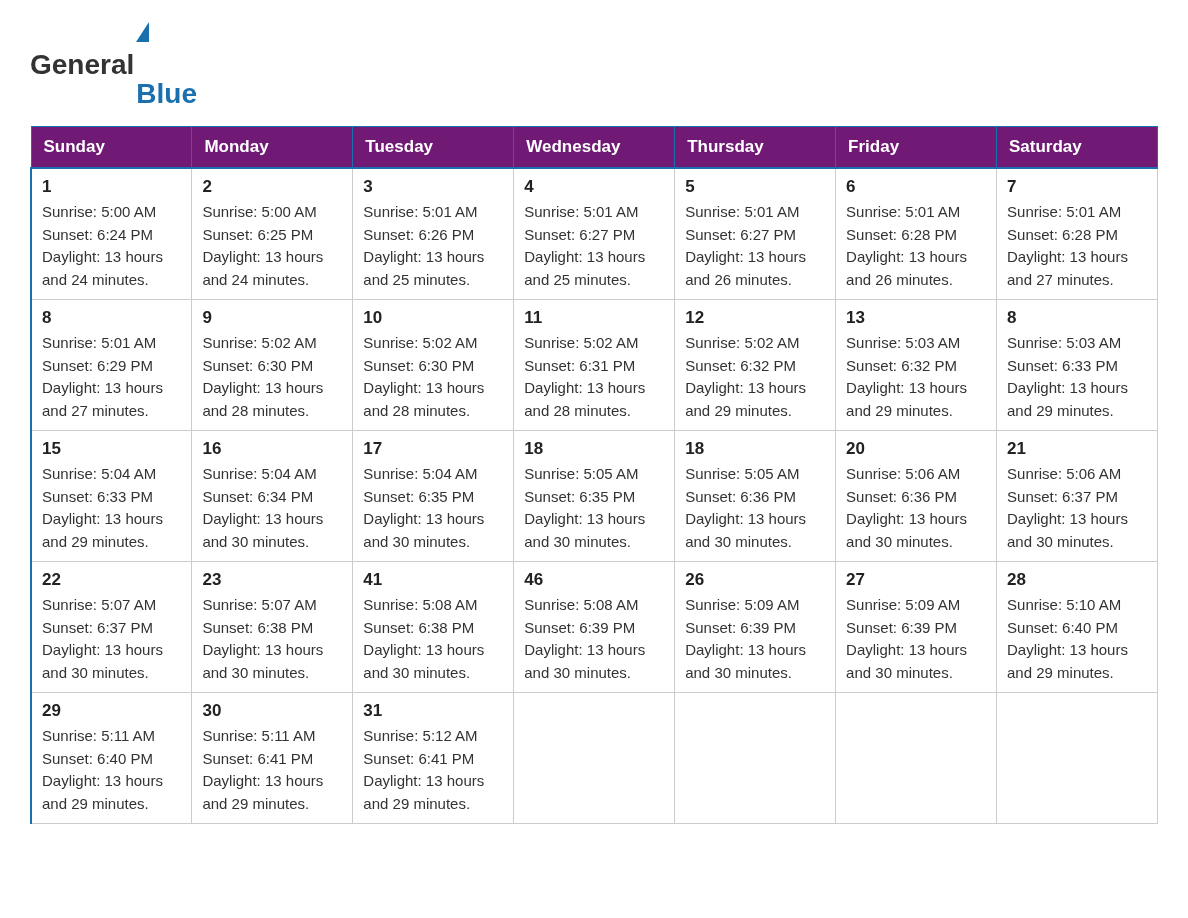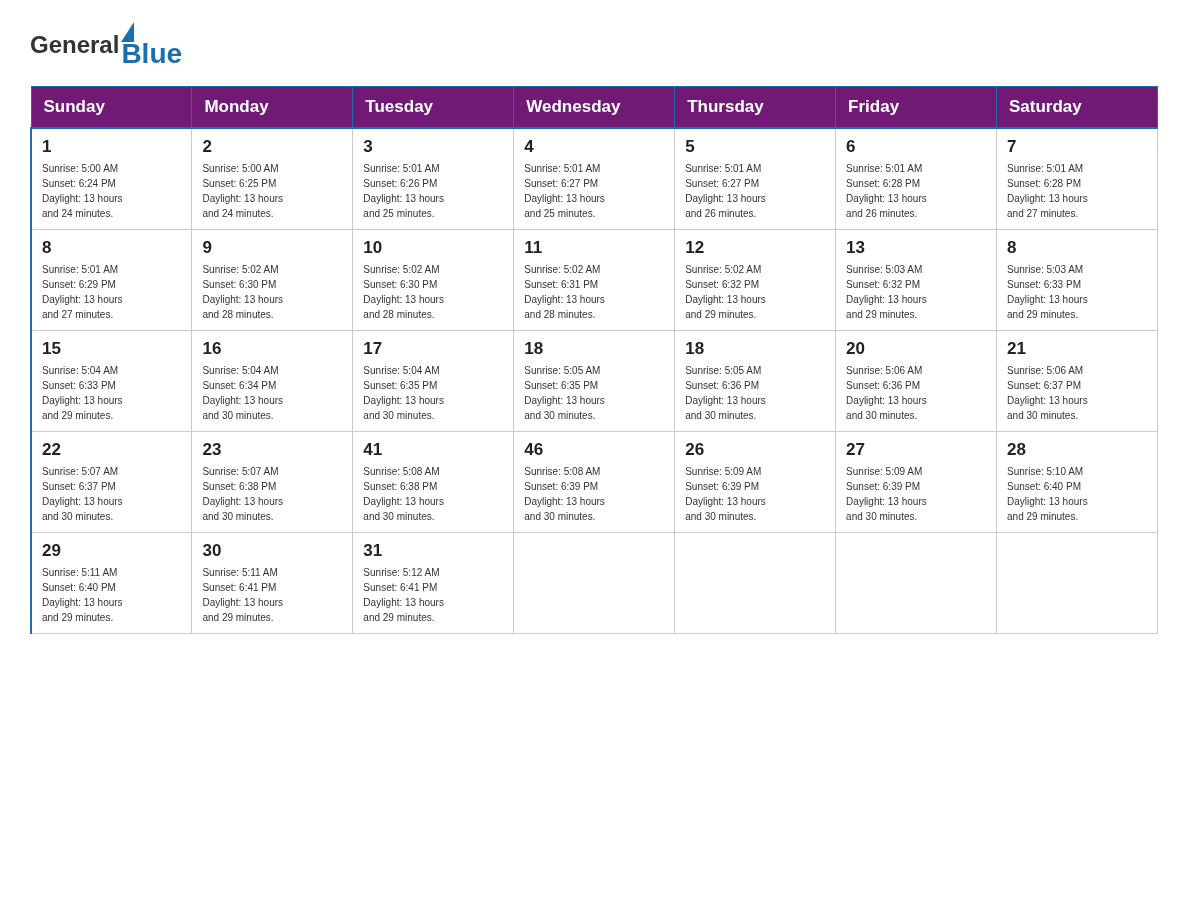--- a/index.html
+++ b/index.html
@@ -15,21 +15,21 @@
       justify-content: space-between;
       align-items: flex-start;
       margin-bottom: 16px;
     }
     .logo {
       display: flex;
       flex-direction: column;
       align-items: flex-start;
     }
     .logo-general {
-      font-size: 24px;
+      font-size: 28px;
       font-weight: bold;
       color: #333;
     }
     .logo-blue-text {
       font-size: 28px;
       font-weight: bold;
       color: #1a6faf;
     }
     .title-area {
       text-align: right;
@@ -69,21 +69,21 @@
       min-height: 90px;
     }
     .day-number {
       font-size: 17px;
       font-weight: bold;
       color: #222;
       display: block;
       margin-bottom: 4px;
     }
     .day-info {
-      font-size: 10px;
+      font-size: 15px;
       line-height: 1.5;
       color: #333;
     }
     .empty-cell {
       background: #fff;
     }
     tr td:first-child {
       border-left: 2px solid #1a6faf;
     }
     tbody tr:first-child td {
@@ -93,21 +93,21 @@
       border-top: 2px solid #1a6faf;
     }
   </style>
 </head>
 <body>
 
 <div class="header-area">
   <div class="logo">
     <div style="display:flex; align-items:center;">
       <span class="logo-general">General</span>
-      <div style="display:flex; flex-direction:column; align-items:flex-start; margin-left:2px;">
+      <div style="display:flex; flex-direction:column; align-items:flex-start; margin-left:2px;gap:40px;">
         <div style="display:flex; align-items:flex-end; height:22px;">
           <div style="width:0; height:0; border-left:13px solid transparent; border-right:0px solid transparent; border-bottom:20px solid #1a6faf; display:inline-block;"></div>
         </div>
         <span class="logo-blue-text" style="margin-top:-4px;">Blue</span>
       </div>
     </div>
   </div>
   <div class="title-area">
     <div class="month-title"></div>
     <div class="subtitle"></div>

